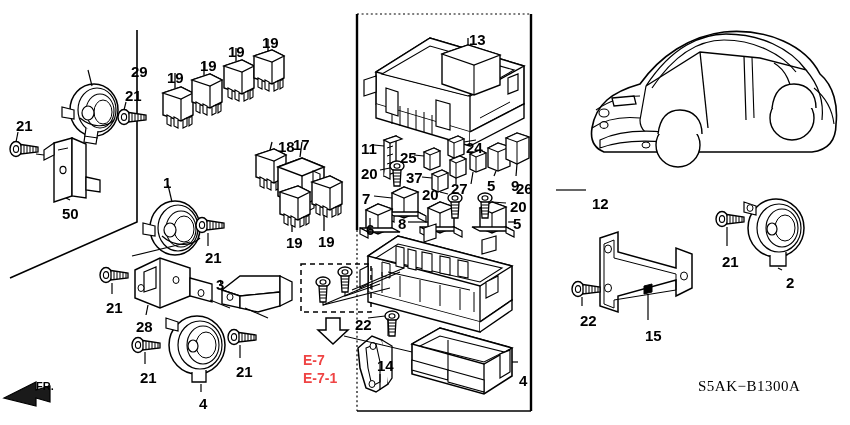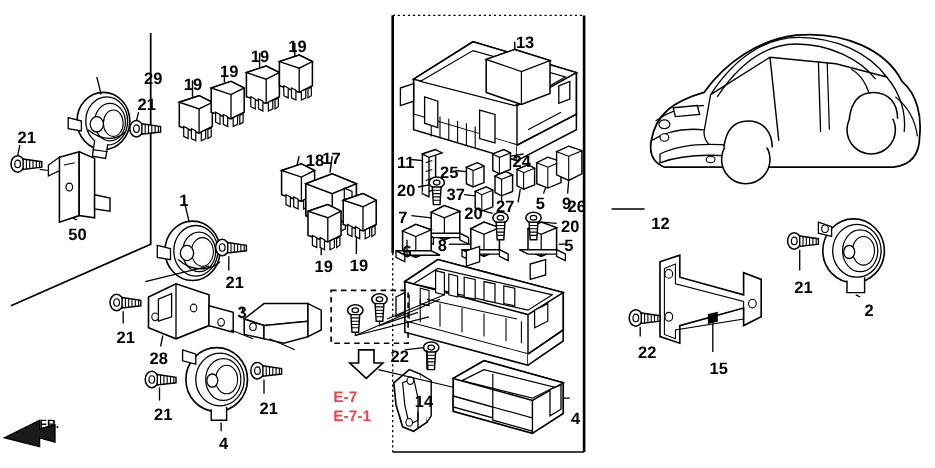--- a/index.html
+++ b/index.html
@@ -500,14 +500,15 @@
       <div class="lbl" style="left: 645px; top: 328px;">15</div>
       <div class="lbl" style="left: 722px; top: 254px;">21</div>
       <div class="lbl" style="left: 786px; top: 275px;">2</div>
     </div>
 
 <div class="ref" style="left:303px;top:352px;">E-7</div>
 <div class="ref" style="left:303px;top:370px;">E-7-1</div>
 
 <div class="frtxt" style="left:36px;top:380px;">FR.</div>
 
+<div class="partno" style="left:698px;top:378px;">S5AK−B1300A</div>
 
 </div>
 
 </body></html>

